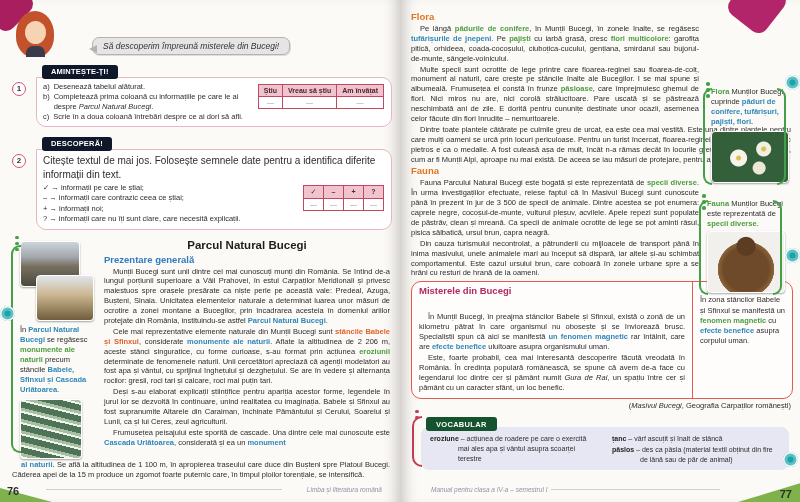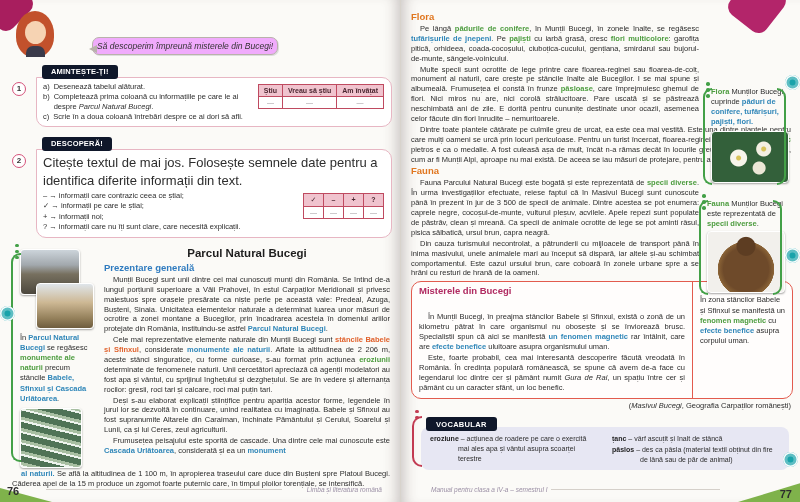--- a/index.html
+++ b/index.html
@@ -13,32 +13,32 @@
   .corner-tl{position:absolute;top:-18px;left:-16px;width:44px;height:44px;background:#a81e5e;border-radius:10px;transform:rotate(45deg)}
   .corner-tr{position:absolute;top:-20px;right:20px;width:46px;height:48px;background:#b3256a;border-radius:10px;transform:rotate(38deg)}
 
   
   .lp-header{position:relative;height:60px;padding-top:9px}
   .lp-title{margin-left:78px;width:250px;text-align:center;color:#1a66b8;font-size:15px;font-weight:bold}
   .avatar{position:absolute;left:16px;top:11px;width:38px;height:46px}
   .avatar .hair{position:absolute;inset:0;background:#c2512c;border-radius:55% 55% 48% 48%}
   .avatar .face{position:absolute;left:9px;top:10px;width:21px;height:23px;background:#f6d3b3;border-radius:50%}
   .avatar .body{position:absolute;left:10px;bottom:0;width:19px;height:11px;background:#3a3a4a;border-radius:7px 7px 0 0}
-  .bubble{position:absolute;left:92px;top:37px;background:#f0abfc;border:1px solid #b9b2ab;border-radius:7px;padding:3px 4px;font-size:8.5px;font-style:italic;color:#333;box-shadow:1px 1px 0 #ddd}
+  .bubble{position:absolute;left:92px;top:37px;background:#e5e5e5;border:1px solid #b9b2ab;border-radius:7px;padding:3px 10px;font-size:8.5px;font-style:italic;color:#333;box-shadow:1px 1px 0 #ddd}
   .bubble::before{content:"";position:absolute;left:-8px;top:7px;border:4px solid transparent;border-right:8px solid #b9b2ab}
 
   
   .badge{display:inline-block;margin-left:42px;background:#0f172a;color:#fff;font-weight:bold;font-size:7.5px;padding:2.5px 9px;border-radius:3px;position:relative;z-index:2;letter-spacing:.2px}
   .ex-wrap{position:relative;margin:-2px 8px 5px 36px;border:1px solid #e7b6c3;border-radius:0 10px 10px 10px;padding:4px 7px 4px 6px;background:#fff}
   .ex-num{position:absolute;left:-25px;top:4px;width:14px;height:14px;border:1.5px solid #d5517a;border-radius:50%;background:#fff;color:#333;font-weight:bold;font-size:8px;display:flex;align-items:center;justify-content:center}
   .ex-flex{display:flex;gap:8px;align-items:flex-start}
   .ex-items{flex:1;font-size:7.5px;line-height:1.35;color:#2d2d2d}
   .ex-item{display:flex;gap:4px}
   .legend-line{font-size:7.5px;line-height:1.4;color:#2d2d2d}
-  .intro-line{font-size:13px;line-height:1.4;color:#2d2d2d;margin-bottom:1px}
+  .intro-line{font-size:10px;line-height:1.4;color:#2d2d2d;margin-bottom:1px}
   .ptable{border-collapse:collapse;margin-top:2px;flex:none}
   .ptable th{background:#f0c3ce;border:1px solid #bf4a60;font-size:7px;font-weight:bold;color:#4a2630;padding:2px 5px;white-space:nowrap}
   .ptable td{border:1px solid #bf4a60;font-size:7px;color:#a09aa0;text-align:center;padding:2px 5px;min-width:20px}
 
   
   .content{display:flex;padding:2px 10px 0 8px}
   .side{position:relative;width:88px;flex:none;padding:4px 0 0 12px}
   .side::before{content:"";position:absolute;left:3px;top:8px;bottom:6px;width:8px;border:2px solid #43a047;border-right:none;border-radius:9px 0 0 9px}
   .dots{position:absolute;display:flex;flex-direction:column;gap:2.5px}
   .dots i{width:3.5px;height:3.5px;background:#43a047;border-radius:50%}
@@ -87,21 +87,21 @@
   .w-full{width:380px}
   .mystery{display:flex;border:1.5px solid #e25b4e;border-radius:10px;margin:3px 0 2px 0;width:382px;background:#fffdfc}
   .mystery-main{flex:1;padding:3px 7px 4px 7px}
   .mystery-h{color:#b02a61;font-size:9.5px;font-weight:bold;margin-bottom:16px}
   .mystery-note{width:100px;flex:none;border-left:1.5px solid #e25b4e;padding:13px 6px 4px 7px;font-size:7.5px;line-height:1.35;color:#2d2d2d}
   .attribution{width:380px;text-align:right;font-size:7.5px;color:#2d2d2d;margin:2px 0 3px 0}
   .vocab{position:relative;width:368px;margin:3px 0 0 10px}
   .vocab::before{content:"";position:absolute;left:-9px;top:3px;bottom:3px;width:8px;border:2.5px solid #c23b52;border-right:none;border-radius:10px 0 0 10px}
   .vocab .dots{left:-6px;top:-3px}
   .vocab .dots i{background:#c23b52}
-  .vocab-badge{display:inline-block;background:#0f172a;color:#fff;font-size:7.5px;font-weight:bold;padding:2.5px 10px;border-radius:3px;position:relative;z-index:2;margin-left:5px;letter-spacing:.3px}
+  .vocab-badge{display:inline-block;background:#14532d;color:#fff;font-size:7.5px;font-weight:bold;padding:2.5px 10px;border-radius:3px;position:relative;z-index:2;margin-left:5px;letter-spacing:.3px}
   .vocab-box{background:#e7e7f3;border-radius:8px;margin-top:-4px;padding:7px 9px 5px 9px;display:flex;gap:14px}
   .vocab-col{flex:1;font-size:7px;line-height:1.4;color:#2d2d2d}
   .v-entry{padding-left:28px;text-indent:-28px;margin-bottom:1px}
   .v-term{font-weight:bold;color:#1e1e1e}
 
   .note-box{position:absolute;width:98px;padding:3px 1px 4px 9px;font-size:7.5px;line-height:1.35;color:#2d2d2d}
   .note-box::before{content:"";position:absolute;left:1px;top:4px;bottom:2px;width:7px;border:2px solid #43a047;border-right:none;border-radius:9px 0 0 9px}
   .note-box::after{content:"";position:absolute;right:14px;top:4px;bottom:2px;width:7px;border:2px solid #43a047;border-left:none;border-radius:0 9px 9px 0}
   .note-box .dots{left:4px;top:-2px}
   .nb-flora{top:84px;right:0}
@@ -164,22 +164,22 @@
       </div>
     </div>
 
     
     <div class="badge">DESCOPERĂ!</div>
     <div class="ex-wrap">
       <div class="ex-num">2</div>
       <div class="intro-line">Citește textul de mai jos. Folosește semnele date pentru a identifica diferite informații din text.</div>
       <div class="ex-flex">
         <div style="flex:1">
+          <div class="legend-line">✓ → informații pe care le știai;</div>
           <div class="legend-line">– → informații care contrazic ceea ce știai;</div>
-          <div class="legend-line">✓ → informații pe care le știai;</div>
           <div class="legend-line">+ → informații noi;</div>
           <div class="legend-line">? → informații care nu îți sunt clare, care necesită explicații.</div>
         </div>
         <table class="ptable">
           <tbody>
               <tr>
             <th>✓</th>
             <th>–</th>
             <th>+</th>
             <th>?</th>

